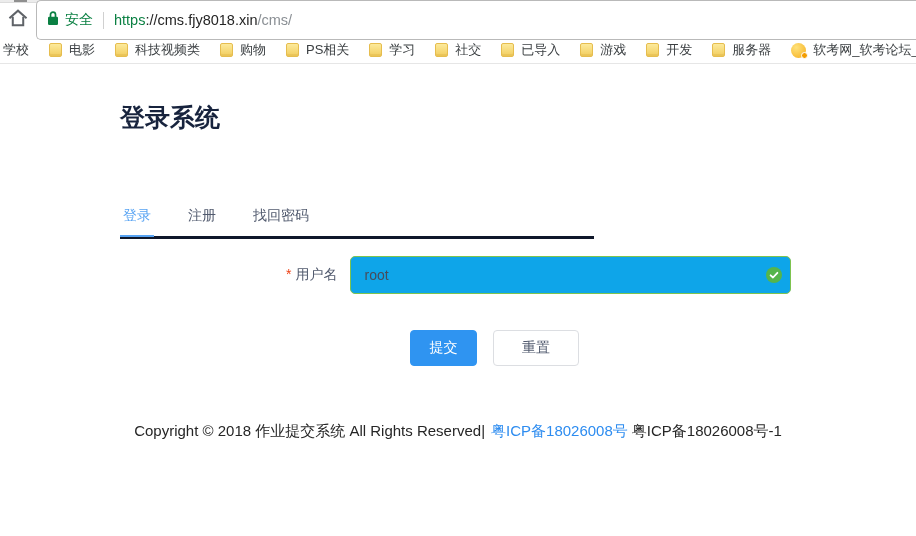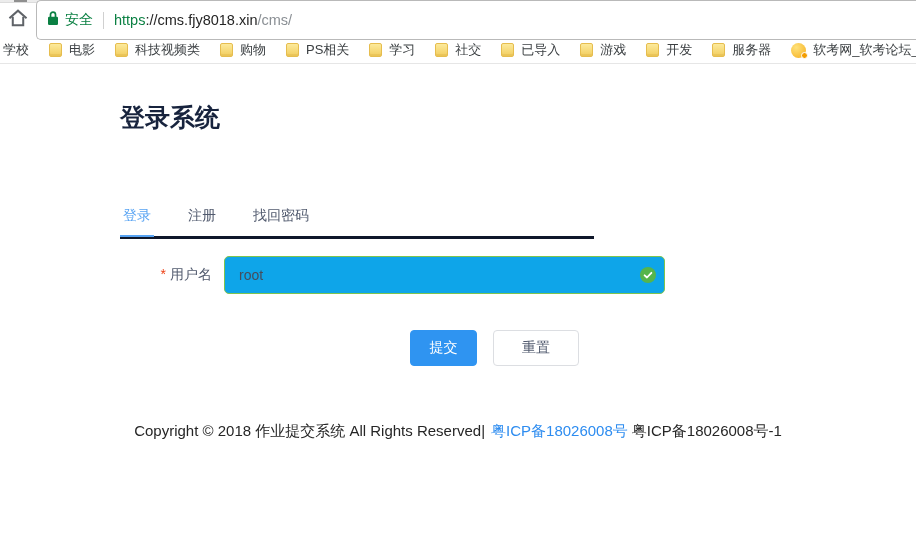--- a/index.html
+++ b/index.html
@@ -37,21 +37,21 @@
 
   
   .content { padding-left:120px; }
   .page-title { margin-top:39px; font-size:25px; font-weight:bold; color:#17233d; line-height:28px; }
 
   .tabs { margin-top:71px; width:474px; border-bottom:3px solid #0f172a; display:flex; }
   .tab { font-size:14px; color:#515a6e; padding:5px 3px 10px; margin-right:31px; cursor:pointer; }
   .tab.active { color:#57a3f3; border-bottom:2px solid #57a3f3; margin-bottom:-1px; }
 
   .form { margin-top:17px; }
-  .form-row { display:flex; align-items:center; margin-bottom:36px; }
+  .form-row { display:flex; align-items:center; margin-bottom:36px;justify-content:center; }
   .form-label { width:92px; text-align:right; font-size:14px; color:#515a6e; flex:none; }
   .req { color:#ed4014; margin-right:4px; }
   .field-wrap { position:relative; margin-left:12px; }
   .field { width:441px; height:38px; border:1px solid #7ec34f; border-radius:5px;
            background:#0ea5e9; font-size:14px; color:#464c5b; padding:0 34px 0 14px;
            font-family:"Liberation Sans", sans-serif; outline:none; }
   .valid-icon { position:absolute; right:9px; top:11px; width:16px; height:16px; }
 
   .btn-row { margin-left:290px; margin-top:26px; display:flex; }
   .btn { height:36px; border-radius:4px; font-size:14px; cursor:pointer; border:1px solid transparent;

